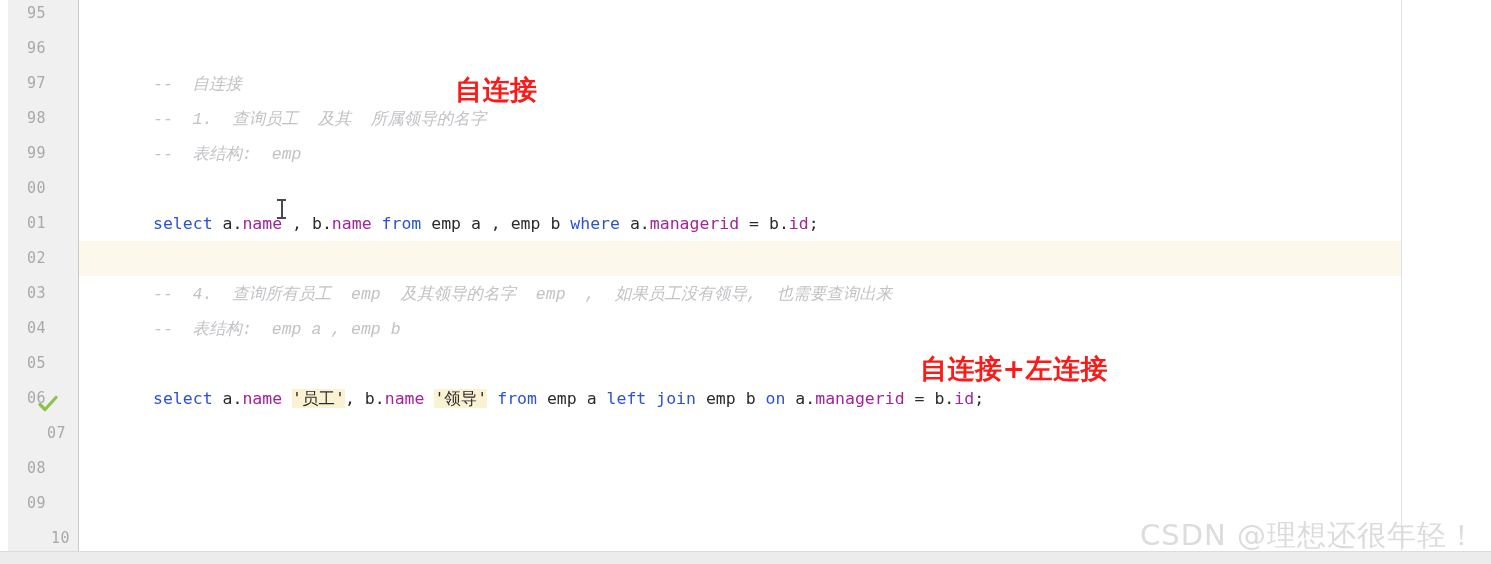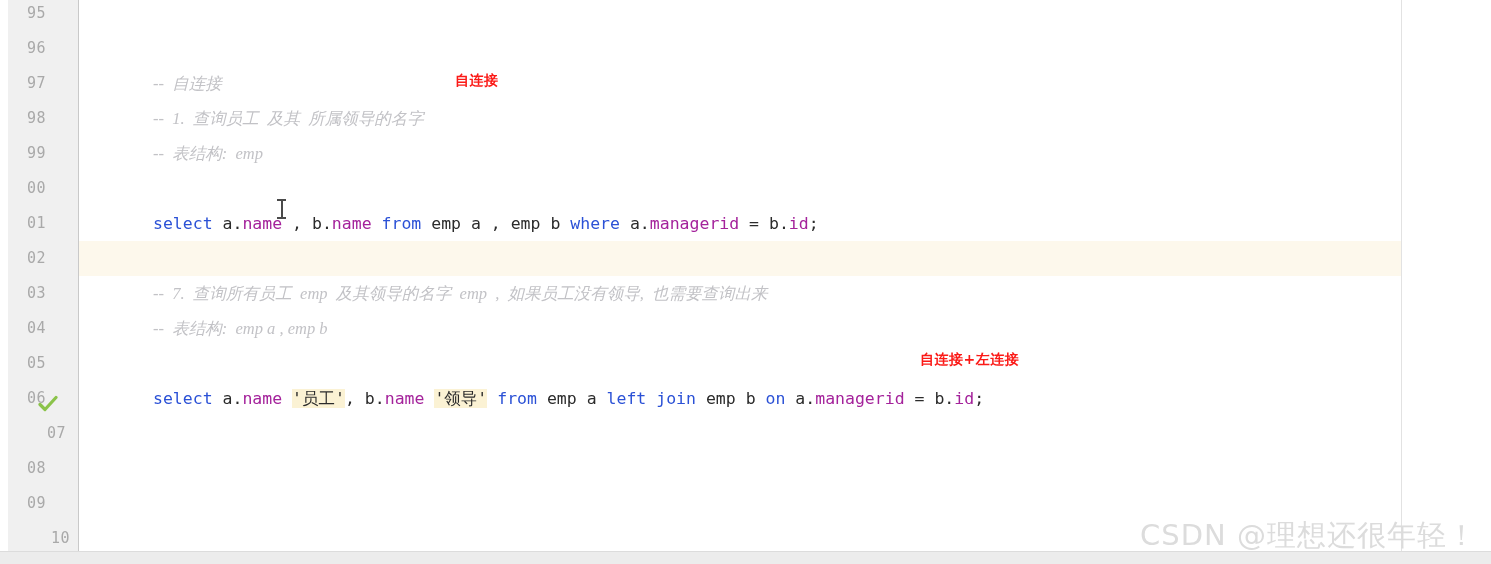--- a/index.html
+++ b/index.html
@@ -104,29 +104,29 @@
 
   
   .kw      { color: #2b51d6; }
   .ident   { color: #2b2b2b; }
   .field   { color: #a4229b; }
   .punct   { color: #2b2b2b; }
   .str     { color: #2b2b2b; background: #fbf2d4; }
   .cmt     {
     color: #c2c2c6;
     font-style: italic;
-    font-family: Liberation Serif, serif;
+    font-family: Liberation Mono, monospace;
   }
 
   
   .annot {
     position: absolute;
     color: #fb1a17;
     font-family: "DejaVu Sans", "Liberation Sans", sans-serif;
-    font-size: 14px;
+    font-size: 27px;
     font-weight: 600;
     white-space: pre;
     z-index: 8;
     letter-spacing: 0.5px;
   }
 
   
   .watermark {
     position: absolute;
     right: 14px;
@@ -240,21 +240,21 @@
       </div>
     </div>
 
   <div class="ruler"></div>
 
   <div class="code-area">
       <div class="code-row" style="top: 66px;"><span class="cmt">--  自连接</span></div>
       <div class="code-row" style="top: 101px;"><span class="cmt">--  1.  查询员工  及其  所属领导的名字</span></div>
       <div class="code-row" style="top: 136px;"><span class="cmt">--  表结构:  emp</span></div>
       <div class="code-row" style="top: 206px;"><span class="kw">select</span><span class="ident"> a.</span><span class="field">name</span><span class="punct"> , b.</span><span class="field">name</span><span class="punct"> </span><span class="kw">from</span><span class="ident"> emp a , emp b </span><span class="kw">where</span><span class="ident"> a.</span><span class="field">managerid</span><span class="punct"> = b.</span><span class="field">id</span><span class="punct">;</span></div>
-      <div class="code-row" style="top: 276px;"><span class="cmt">--  7.  查询所有员工  emp  及其领导的名字  emp  ,  如果员工没有领导,  也需要查询出来</span></div>
+      <div class="code-row" style="top: 276px;"><span class="cmt">--  4.  查询所有员工  emp  及其领导的名字  emp  ,  如果员工没有领导,  也需要查询出来</span></div>
       <div class="code-row" style="top: 311px;"><span class="cmt">--  表结构:  emp a , emp b</span></div>
       <div class="code-row" style="top: 381px;"><span class="kw">select</span><span class="ident"> a.</span><span class="field">name</span><span class="punct"> </span><span class="str">'员工'</span><span class="punct">, b.</span><span class="field">name</span><span class="punct"> </span><span class="str">'领导'</span><span class="punct"> </span><span class="kw">from</span><span class="ident"> emp a </span><span class="kw">left</span><span class="ident"> </span><span class="kw">join</span><span class="ident"> emp b </span><span class="kw">on</span><span class="ident"> a.</span><span class="field">managerid</span><span class="punct"> = b.</span><span class="field">id</span><span class="punct">;</span></div>
     </div>
 
   <div id="annot-layer">
       <div class="annot" style="left: 455px; top: 72px;">自连接</div>
       <div class="annot" style="left: 920px; top: 351px;">自连接+左连接</div>
     </div>
 
   <div class="watermark">CSDN @理想还很年轻！</div>

